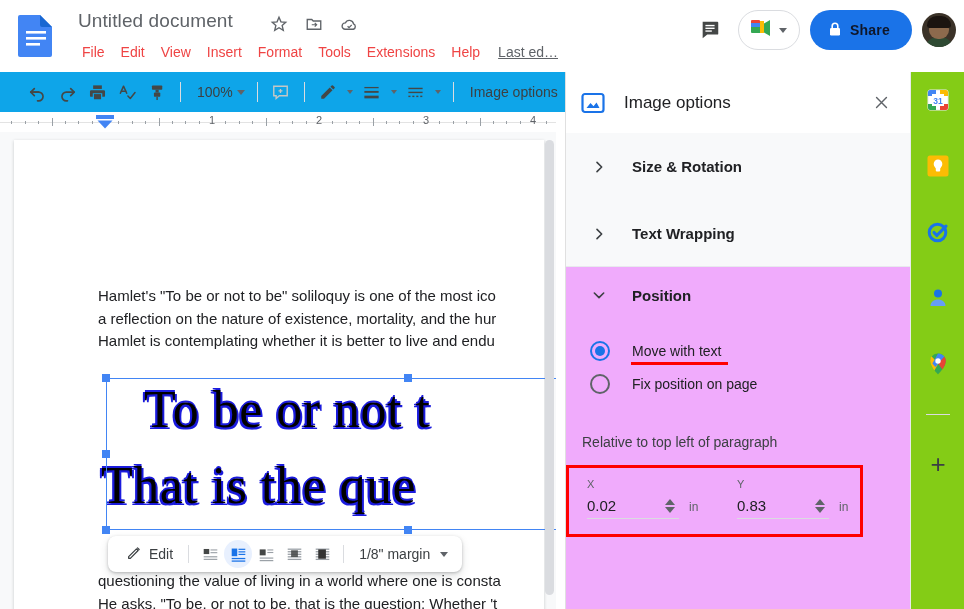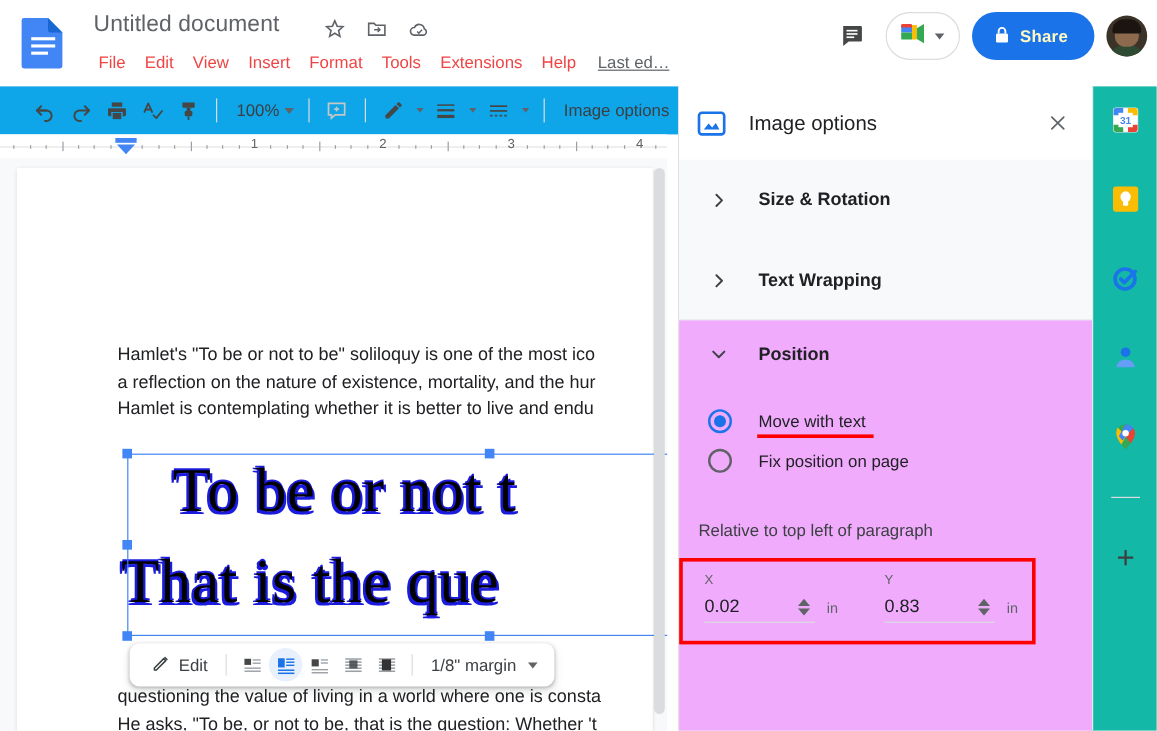--- a/index.html
+++ b/index.html
@@ -32,21 +32,21 @@
   }
 
   .topbar-right { position:absolute; right:8px; top:10px; display:flex; align-items:center; gap:10px; }
   .comment-btn { width:36px; height:36px; display:flex; align-items:center; justify-content:center; border-radius:50%; color:#444746; }
   .meet-pill {
     height:40px; min-width:62px; border:1px solid #dadce0; border-radius:20px;
     display:flex; align-items:center; gap:3px; padding:0 10px 0 9px; background:#fff;
   }
   .meet-caret { width:0;height:0;border-left:4px solid transparent;border-right:4px solid transparent;border-top:5px solid #5f6368; }
   .share-btn {
-    height:40px; background:#1a73e8; color:#fef9c3; border-radius:20px;
+    height:40px; background:#1a73e8; color:#0f172a; border-radius:20px;
     display:flex; align-items:center; gap:8px; padding:0 22px 0 18px;
     font-size:14px; font-weight:bold; letter-spacing:.2px;
   }
   .avatar {
     width:34px; height:34px; border-radius:50%; overflow:hidden;
     background:#3b3228; position:relative; flex:none;
   }
   .avatar .face { position:absolute; left:7px; top:6px; width:20px; height:20px; border-radius:50% 50% 45% 45%; background:#8d6a4d; }
   .avatar .hair { position:absolute; left:5px; top:3px; width:24px; height:12px; border-radius:12px 12px 3px 3px; background:#1b1410; }
   .avatar .body { position:absolute; left:2px; bottom:-4px; width:30px; height:14px; border-radius:14px 14px 0 0; background:#2e4a33; }
@@ -149,21 +149,21 @@
   .field-lab { font-size:11px; color:#5f6368; }
   .field-row { display:flex; align-items:flex-end; margin-top:7px; }
   .field-input { width:92px; border-bottom:1px solid #dadce0; padding-bottom:4px; display:flex; align-items:center; }
   .field-val { font-size:15px; color:#202124; flex:1; }
   .spin { display:flex; flex-direction:column; gap:2px; padding-right:4px; }
   .spin-up { width:0;height:0;border-left:5px solid transparent;border-right:5px solid transparent;border-bottom:6px solid #5f6368; }
   .spin-dn { width:0;height:0;border-left:5px solid transparent;border-right:5px solid transparent;border-top:6px solid #5f6368; }
   .field-unit { font-size:12px; color:#5f6368; margin-left:10px; padding-bottom:5px; }
 
   
-  .rail { position:absolute; left:910px; top:72px; width:54px; height:537px; background:#14b8a6; border-left:1px solid #e8eaed; }
+  .rail { position:absolute; left:910px; top:72px; width:54px; height:537px; background:#84cc16; border-left:1px solid #e8eaed; }
   .rail-btn { position:absolute; left:15px; width:24px; height:24px; }
   .rail-div { position:absolute; left:15px; width:24px; height:1px; background:#dadce0; }
   .rail-plus { position:absolute; left:13px; width:28px; height:28px; display:flex; align-items:center; justify-content:center; font-size:26px; color:#3c4043; line-height:1; }
 </style>
 </head>
 <body>
 
 <div class="topbar">
 
   <div class="docs-logo">

